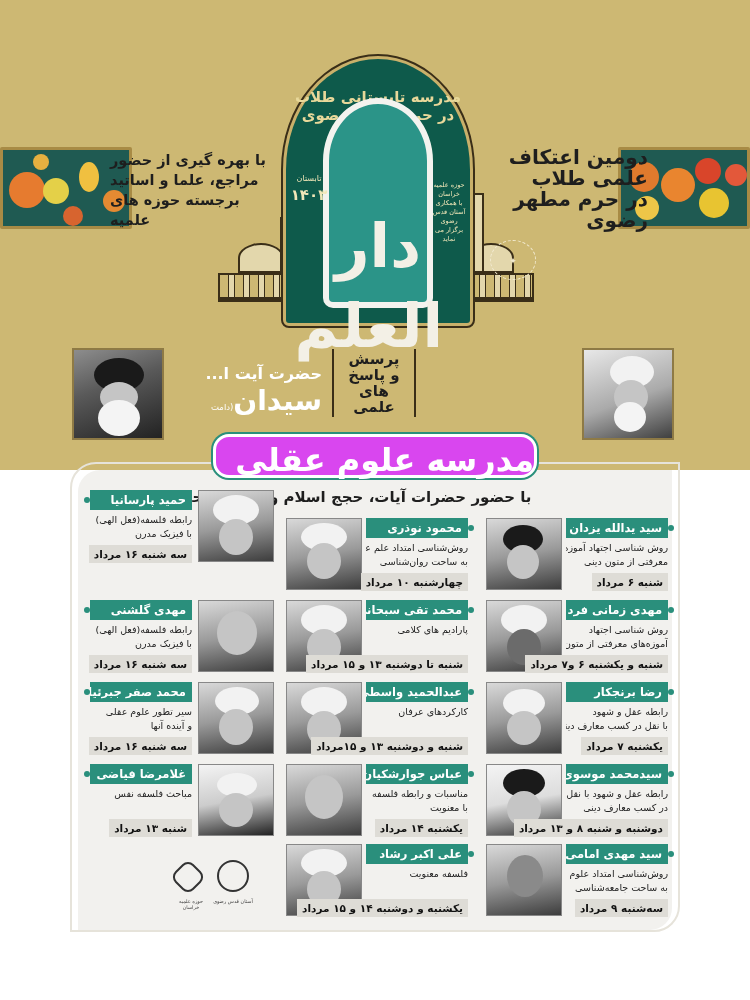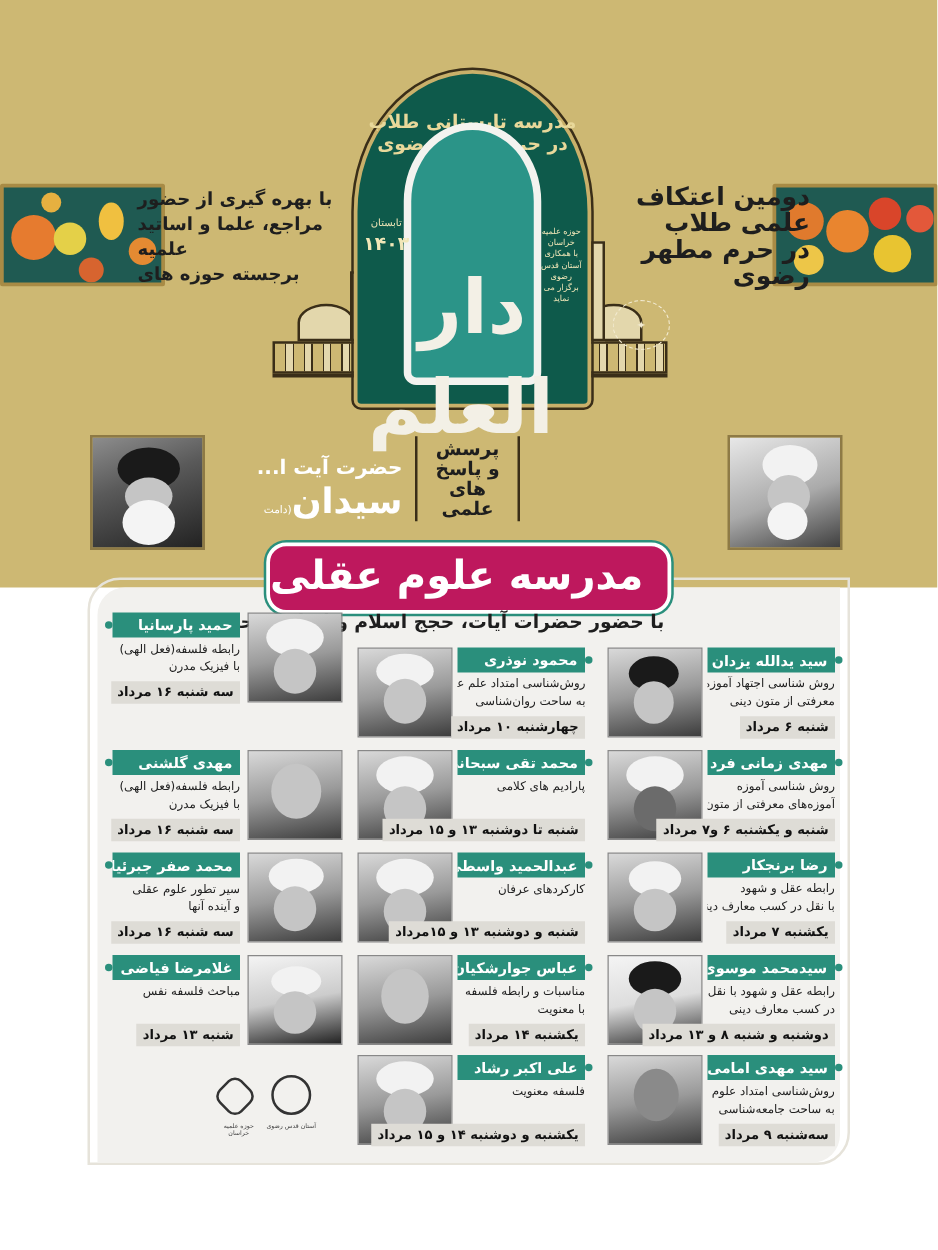--- a/index.html
+++ b/index.html
@@ -48,21 +48,21 @@
 
   .qa-right { position: absolute; right: 178px; top: 344px; width: 160px; text-align: right; color: #fff; }
   .qa-right .l1 { font-size: 16px; font-weight: bold; }
   .qa-right .l2 { font-size: 28px; font-weight: bold; line-height: 36px; }
   .qa-right .l2 small, .qa-left .l2 small { font-size: 8.5px; font-weight: normal; margin-left: 17px; }
   .qa-center { position: absolute; left: 332px; top: 349px; width: 84px; text-align: center; color: #1e1e1e; font-weight: bold; font-size: 15px; line-height: 16px; border-left: 2px solid #3a2e18; border-right: 2px solid #3a2e18; padding: 2px 4px; }
   .qa-left { position: absolute; left: 172px; top: 364px; width: 150px; text-align: right; color: #fff; }
   .qa-left .l1 { font-size: 16px; font-weight: bold; }
   .qa-left .l2 { font-size: 28px; font-weight: bold; line-height: 36px; }
 
-  .title-banner { position: absolute; left: 213px; top: 434px; width: 324px; height: 57px; background: #be185d; border-radius: 16px; border: 3px solid #ffffff; box-shadow: 0 0 0 2px #2a8f7c; color: #fff; font-weight: bold; font-size: 32px; text-align: left; line-height: 46px; }
+  .title-banner { position: absolute; left: 213px; top: 434px; width: 324px; height: 44px; background: #d946ef; border-radius: 16px; border: 3px solid #ffffff; box-shadow: 0 0 0 2px #2a8f7c; color: #fff; font-weight: bold; font-size: 32px; text-align: right; line-height: 46px; }
   .subtitle { position: absolute; left: 160px; top: 488px; width: 430px; text-align: left; color: #1e1e1e; font-weight: bold; font-size: 15px; }
 
   
   .card { position: absolute; width: 178px; height: 76px; }
   .card .photo { position: absolute; top: 2px; width: 76px; height: 72px; border: 1px solid #888; background: linear-gradient(170deg, #d9d9d9 0%, #9a9a9a 50%, #3d3d3d 100%); overflow: hidden; }
   .card.r .photo { left: 2px; }
   .card.l .photo { right: 0; }
   .card .name { position: absolute; top: 2px; height: 20px; background: #2a8f7c; color: #fff; font-weight: bold; font-size: 11.5px; line-height: 20px; padding: 0 6px; white-space: nowrap; overflow: hidden; }
   .card.r .name { left: 82px; right: -6px; border-radius: 0 0 0 0; text-align: right; }
   .card.l .name { left: -6px; right: 82px; text-align: right; }
@@ -107,22 +107,22 @@
 
   <div class="hdr-right">
     <div>دومین اعتکاف</div>
     <div>علمی طلاب</div>
     <div>در حرم مطهر</div>
     <div>رضوی</div>
   </div>
   <div class="hdr-left">
     <div>با بهره گیری از حضور</div>
     <div>مراجع، علما و اساتید</div>
+    <div>برجسته حوزه های</div>
     <div>علمیه</div>
-    <div>برجسته حوزه های</div>
   </div>
 
   <div class="mosque-l">
     <div class="dome"></div>
       <div class="arches"></div>
     <div class="minaret" style="left:62px;bottom:26px;height:56px;"></div>
   </div>
   <div class="mosque-r">
     <div class="dome"></div>
       <div class="arches"></div>
@@ -187,21 +187,21 @@
     <div class="date">شنبه ۶ مرداد</div>
   </div>
   <div class="card r" style="left:484px;top:598px;">
     <div class="photo">
         <div class="head turban-w" style="left:14px;top:4px;width:46px;height:30px;"></div>
         <div class="head face" style="left:20px;top:28px;width:34px;height:36px;background:#6b6b6b;"></div>
       </div>
     <div class="name">مهدی زمانی فرد</div>
       <span class="dot"></span>
     <div class="topic">
-        <div>روش شناسی آموزه</div>
+        <div>روش شناسی اجتهاد</div>
         <div>آموزه‌های معرفتی از متون دینی</div>
       </div>
     <div class="date">شنبه و یکشنبه ۶ و۷ مرداد</div>
   </div>
   <div class="card r" style="left:484px;top:680px;">
     <div class="photo">
         <div class="head turban-w" style="left:16px;top:6px;width:42px;height:28px;"></div>
         <div class="head face" style="left:20px;top:28px;width:34px;height:34px;"></div>
       </div>
     <div class="name">رضا برنجکار</div>

